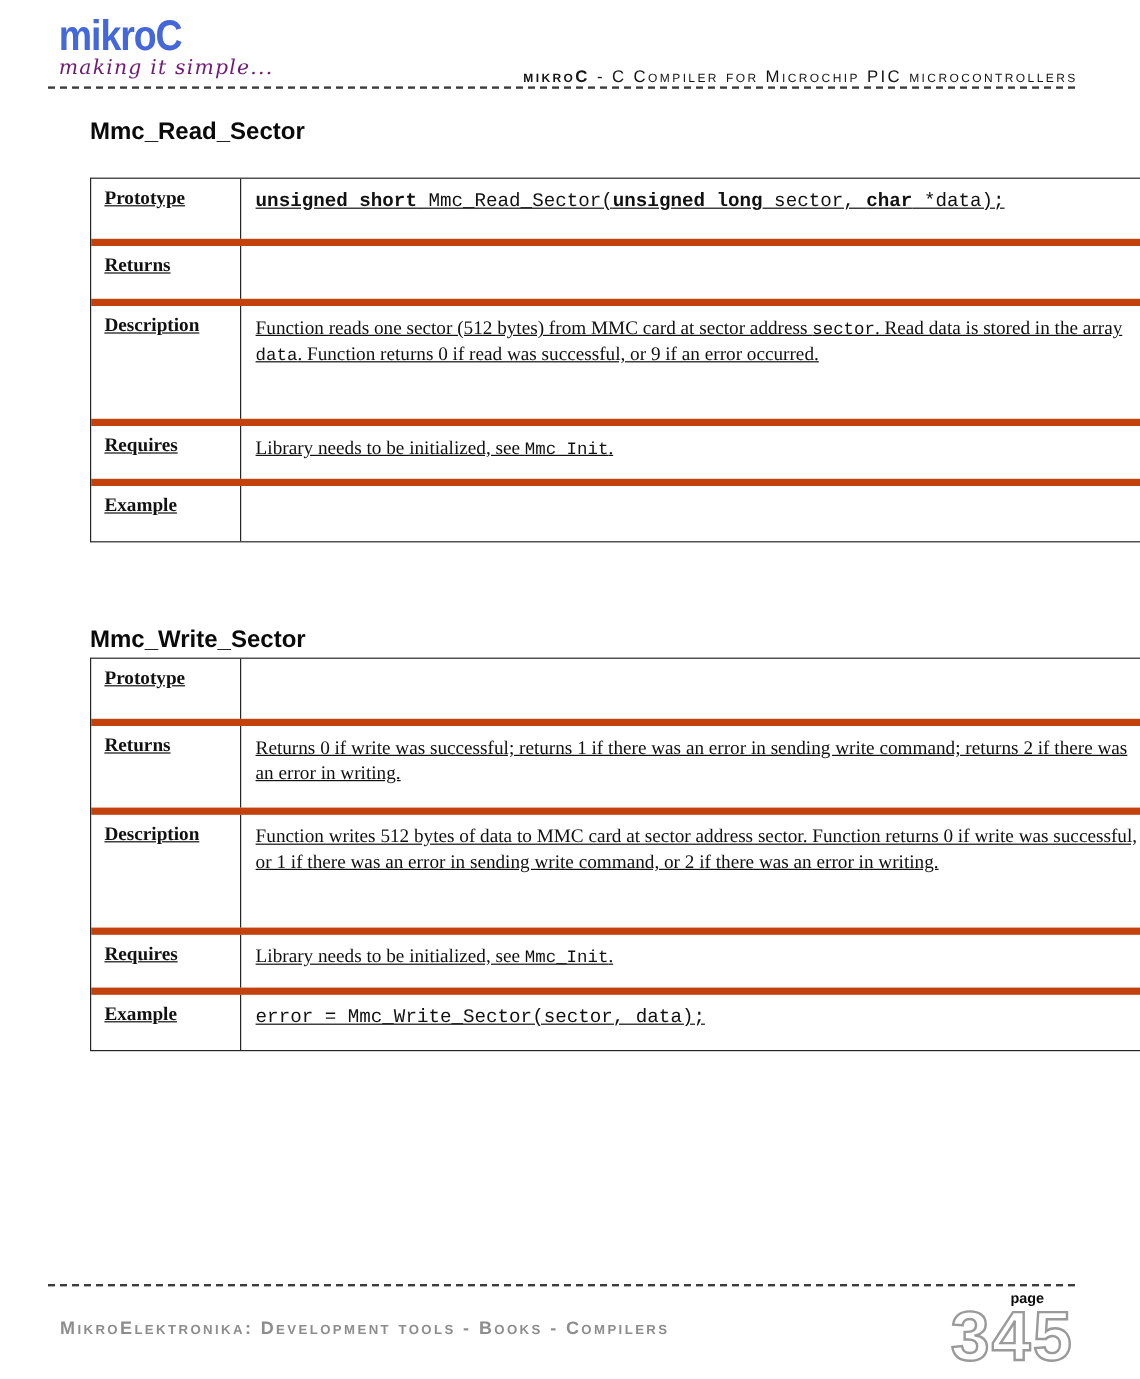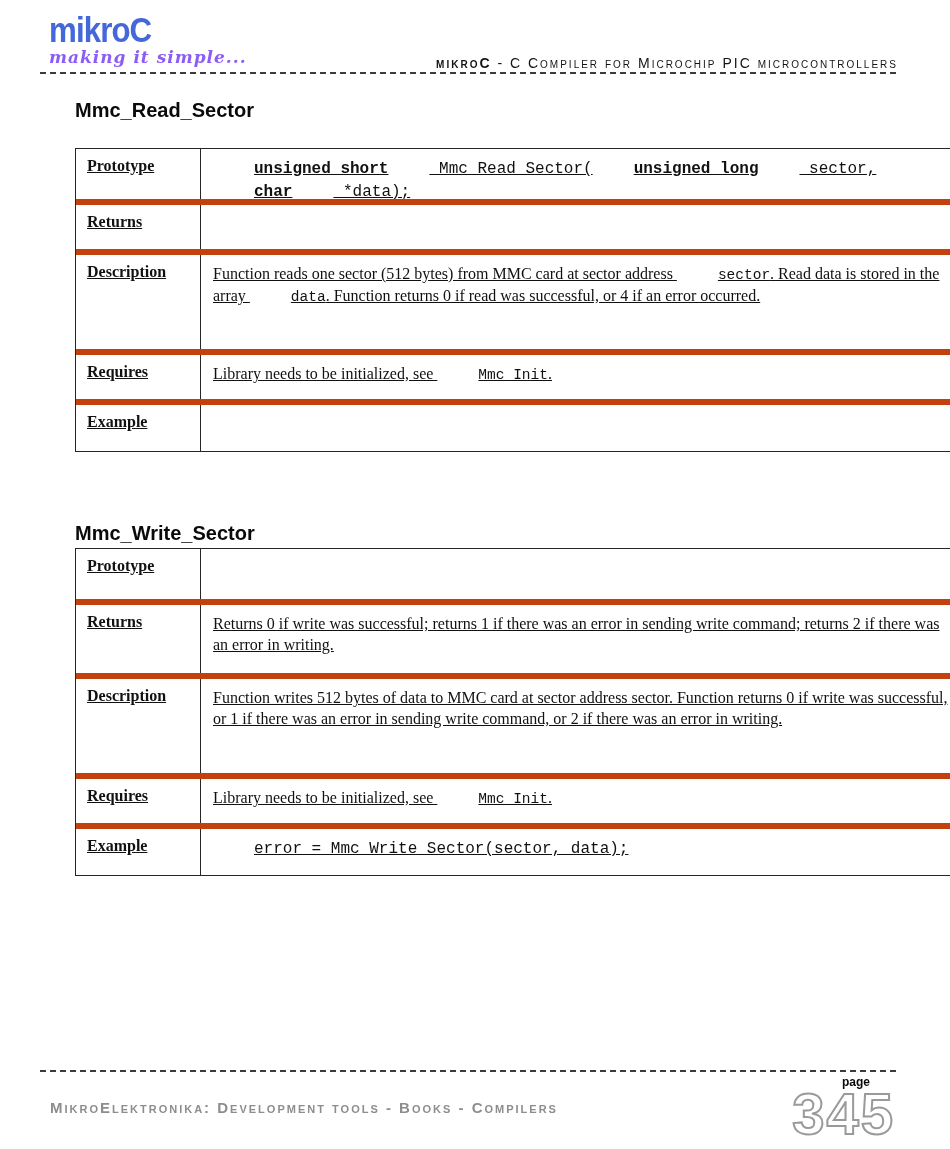--- a/index.html
+++ b/index.html
@@ -14,23 +14,23 @@
   
   .logo-block{position:absolute;left:49px;top:12px;}
   .logo-text{
     font-family:"Liberation Sans", sans-serif;
     font-weight:bold;font-size:34px;line-height:34px;
     letter-spacing:-1px;color:#4467DA;
     transform:scale(.92,1.05);transform-origin:left top;
   }
   .tagline{
     font-family:"DejaVu Serif", serif;
-    font-style:italic;font-weight:bold;
+    font-style:italic;font-weight:normal;
     font-size:17px;line-height:20px;letter-spacing:1px;
-    color:#8b5cf6;margin-top:1px;
+    color:#701a75;margin-top:1px;
   }
   .header-right{
     position:absolute;right:52px;top:55px;
     font-family:"Liberation Sans", sans-serif;
     font-variant:small-caps;
     font-size:14px;letter-spacing:2px;color:#141414;
     white-space:nowrap;
   }
   .header-right .strong{font-weight:bold;}
   .dashline{
@@ -66,21 +66,21 @@
     font-family:"Liberation Serif", serif;
   }
   .cell-content{
     flex:1;box-sizing:border-box;
     padding:8px 8px 0 12px;
     font-size:16px;line-height:1.32;
     font-family:"Liberation Serif", serif;
   }
   .h50{height:50px;} .h52{height:52px;} .h74{height:74px;} .h100{height:100px;}
   .seg-text{font-family:"Liberation Serif", serif;}
-  .seg-code,.seg-code-b{font-family:"Liberation Mono","DejaVu Sans Mono", monospace;font-size:14.5px;margin-left:41px;}
+  .seg-code,.seg-code-b{font-family:"Liberation Mono","DejaVu Sans Mono", monospace;font-size:14.5px;}
   .seg-code-b{font-weight:bold;}
   .mono-cell .seg-code,.mono-cell .seg-code-b{font-size:16px;}
   
   .page-label{
     position:absolute;right:80px;top:1075px;
     font-family:"Liberation Sans", sans-serif;
     font-size:12px;font-weight:bold;color:#0a0a0a;
   }
   .company-line{
     position:absolute;left:50px;top:1099px;
@@ -115,21 +115,21 @@
 <table-like class="func-table tbl1" style="display:block;">
   <div class="trow h50">
     <div class="cell-label">Prototype</div>
     <div class="cell-content mono-cell"><span class="seg-code-b">unsigned short</span><span class="seg-code"> Mmc_Read_Sector(</span><span class="seg-code-b">unsigned long</span><span class="seg-code"> sector, </span><span class="seg-code-b">char</span><span class="seg-code"> *data);</span></div>
   </div>
   <div class="trow h50">
     <div class="cell-label">Returns</div>
   </div>
   <div class="trow h100">
     <div class="cell-label">Description</div>
-    <div class="cell-content"><span class="seg-text">Function reads one sector (512 bytes) from MMC card at sector address </span><span class="seg-code">sector</span><span class="seg-text">. Read data is stored in the array </span><span class="seg-code">data</span><span class="seg-text">. Function returns 0 if read was successful, or 4 if an error occurred.</span></div>
+    <div class="cell-content"><span class="seg-text">Function reads one sector (512 bytes) from MMC card at sector address </span><span class="seg-code">sector</span><span class="seg-text">. Read data is stored in the array </span><span class="seg-code">data</span><span class="seg-text">. Function returns 0 if read was successful, or 9 if an error occurred.</span></div>
   </div>
   <div class="trow h50">
     <div class="cell-label">Requires</div>
     <div class="cell-content"><span class="seg-text">Library needs to be initialized, see </span><span class="seg-code">Mmc_Init</span><span class="seg-text">.</span></div>
   </div>
   <div class="trow h52">
     <div class="cell-label">Example</div>
   </div>
 </table-like>
 

